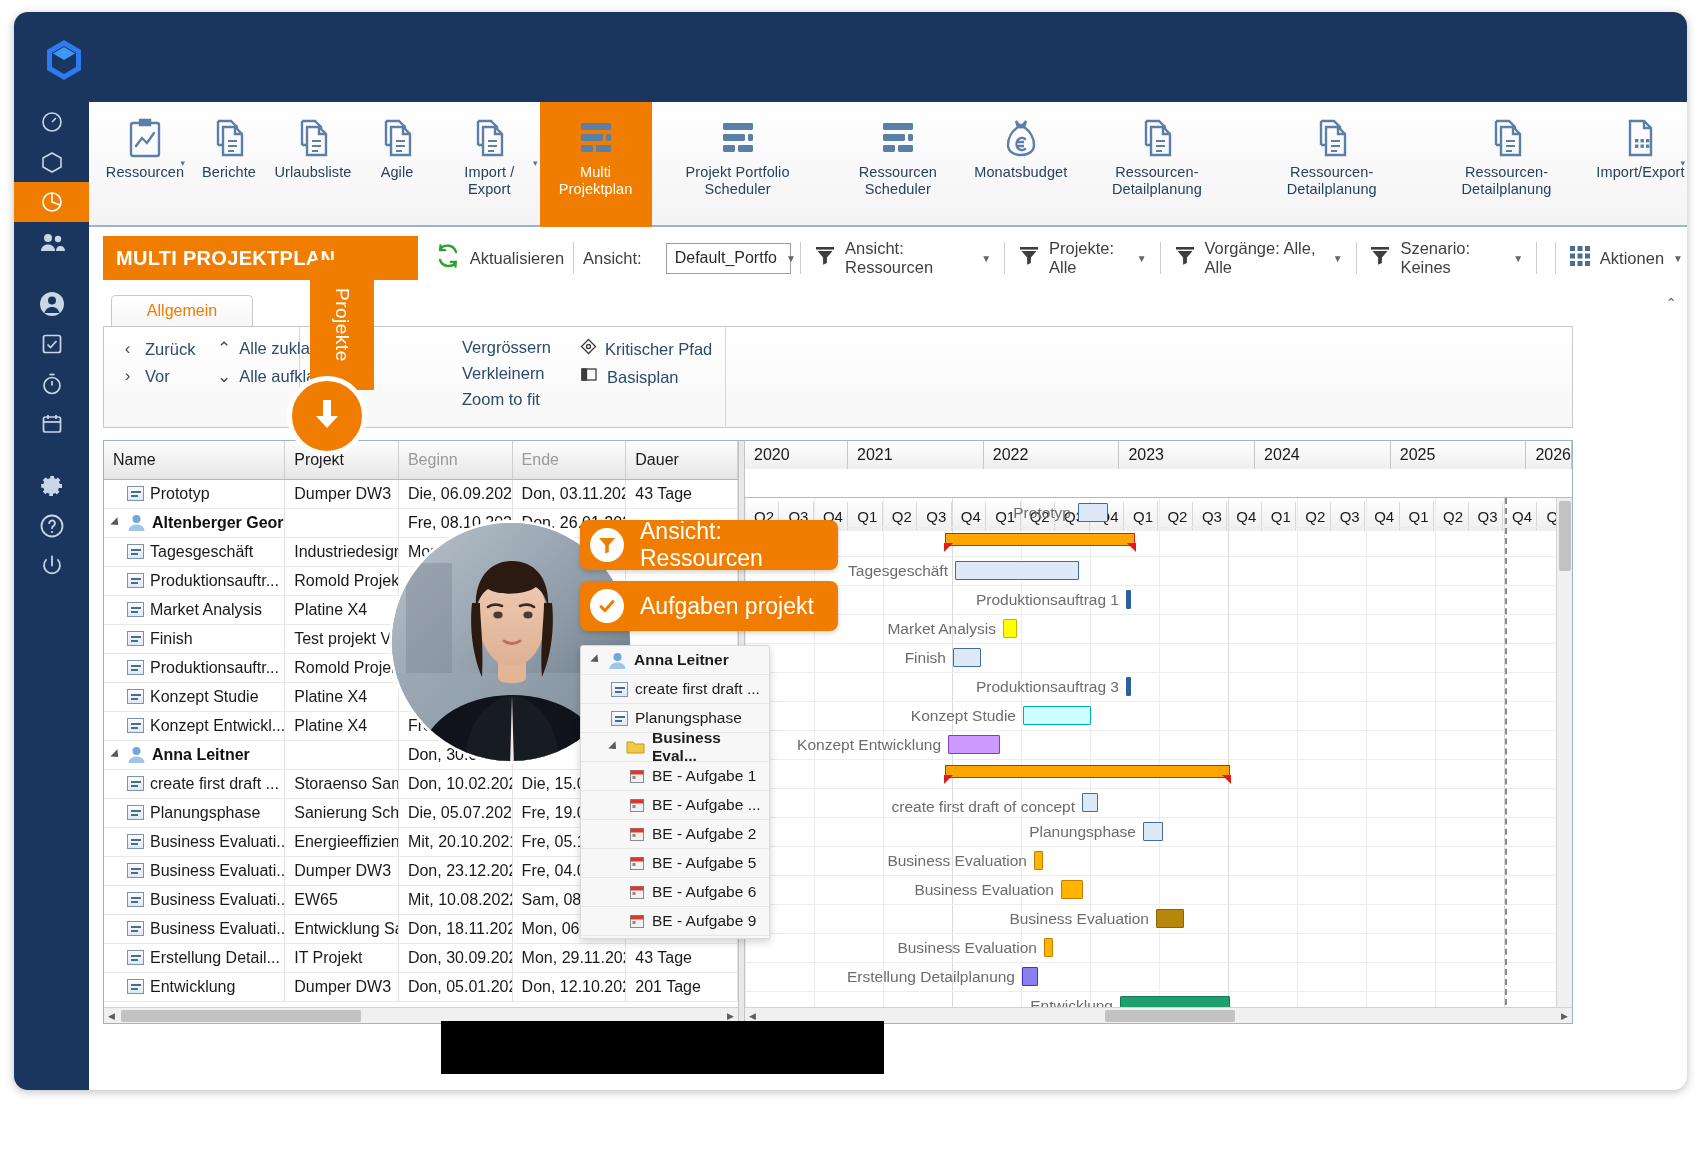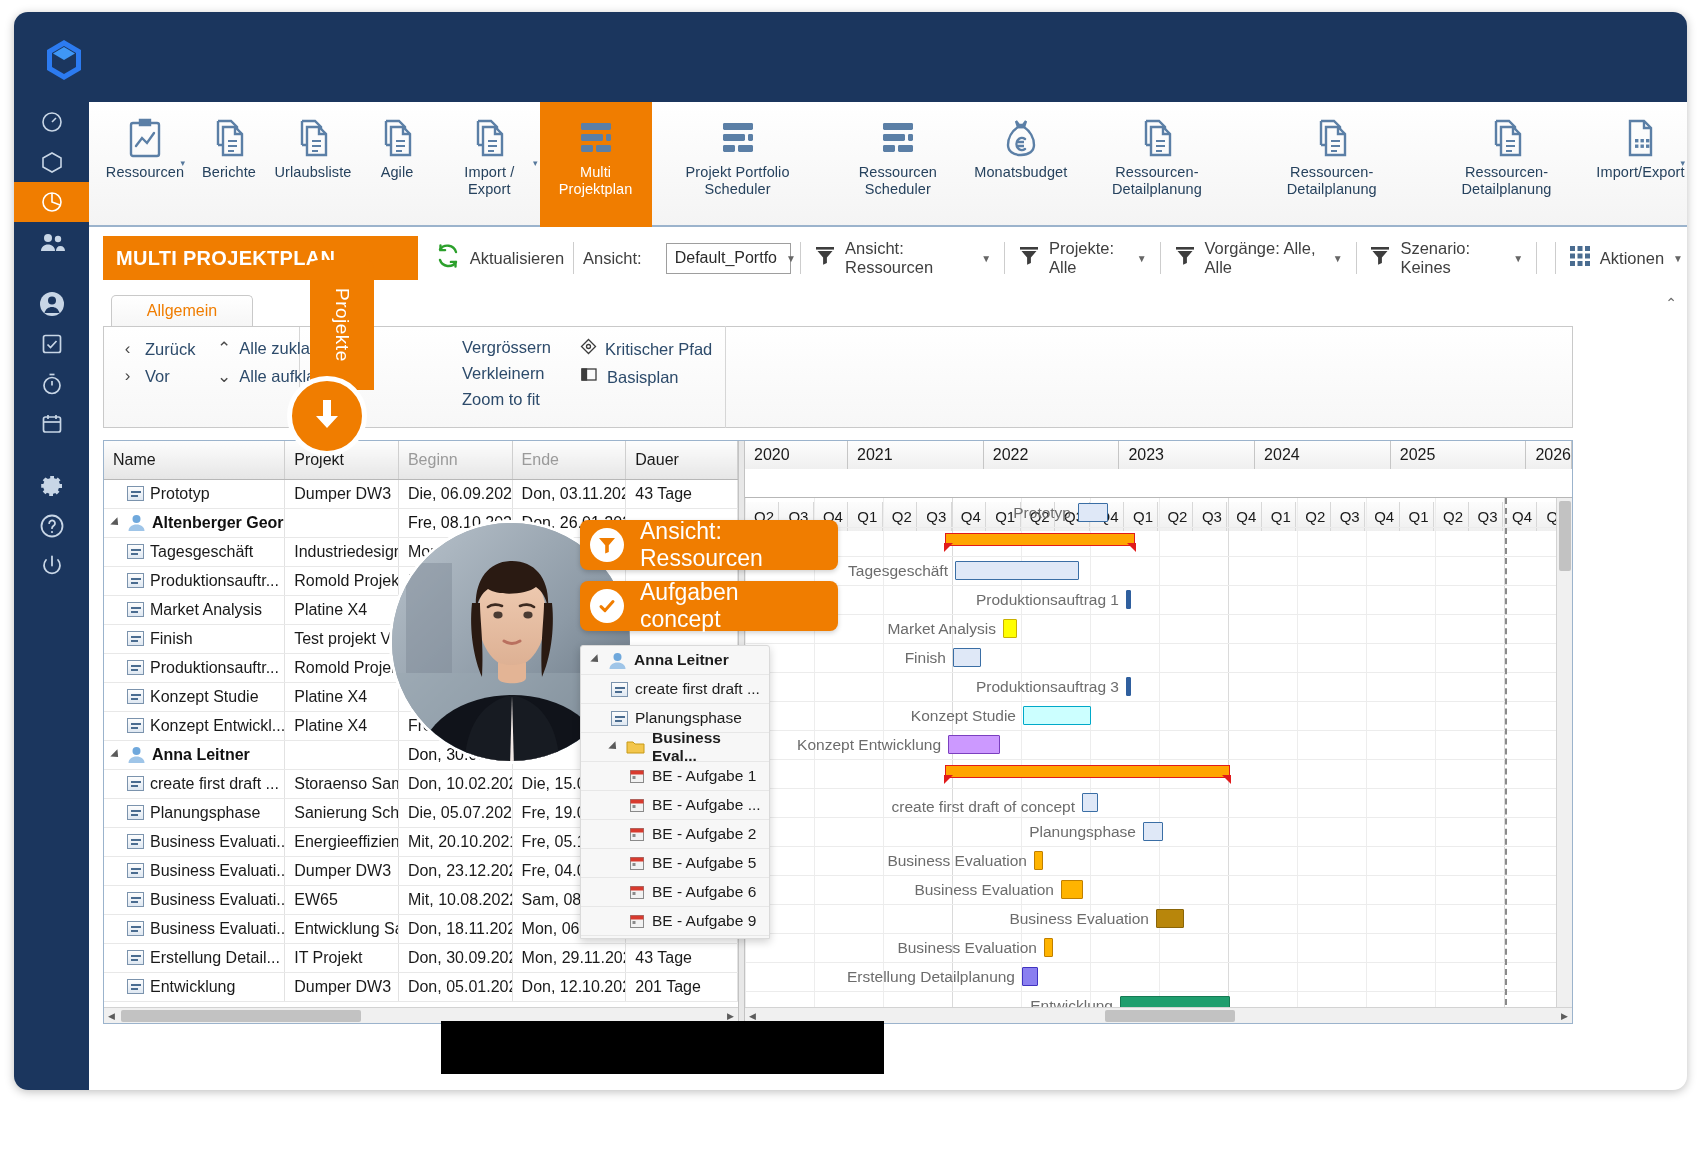--- a/index.html
+++ b/index.html
@@ -1206,21 +1206,21 @@
       </span>
       <span>Ansicht: Ressourcen</span>
     </div>
 
     <div class="callout" style="left:566px;top:569px;width:258px;">
       <span class="badge">
         <svg width="22" height="22" viewBox="0 0 22 22" fill="none" stroke="#f07d00" stroke-width="3" stroke-linecap="round" stroke-linejoin="round">
           <path d="M5 11.6l4 4 8-9"></path>
         </svg>
       </span>
-      <span>Aufgaben concept</span>
+      <span>Aufgaben projekt</span>
     </div>
 
     <div class="popup">
       <div id="popup-host">
           <div class="popup-row bold">
             <span class="tri"></span>
             <span class="icon-person">
   <svg width="19" height="17" viewBox="0 0 19 17">
                 <circle cx="9.5" cy="5" r="4" fill="#6fa8dc"></circle>
   <path d="M1.5 17c0-4.2 3.6-6.6 8-6.6s8 2.4 8 6.6z" fill="#9fc5e8"></path>

